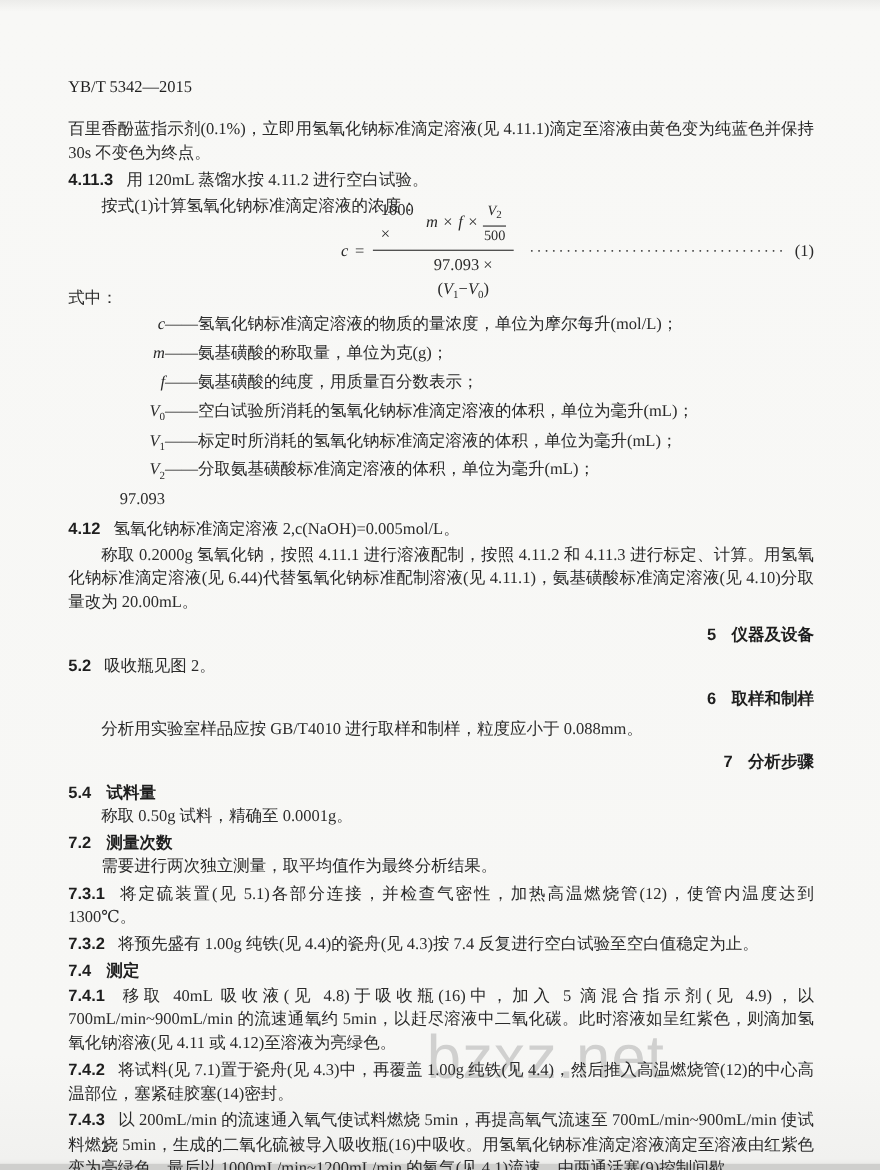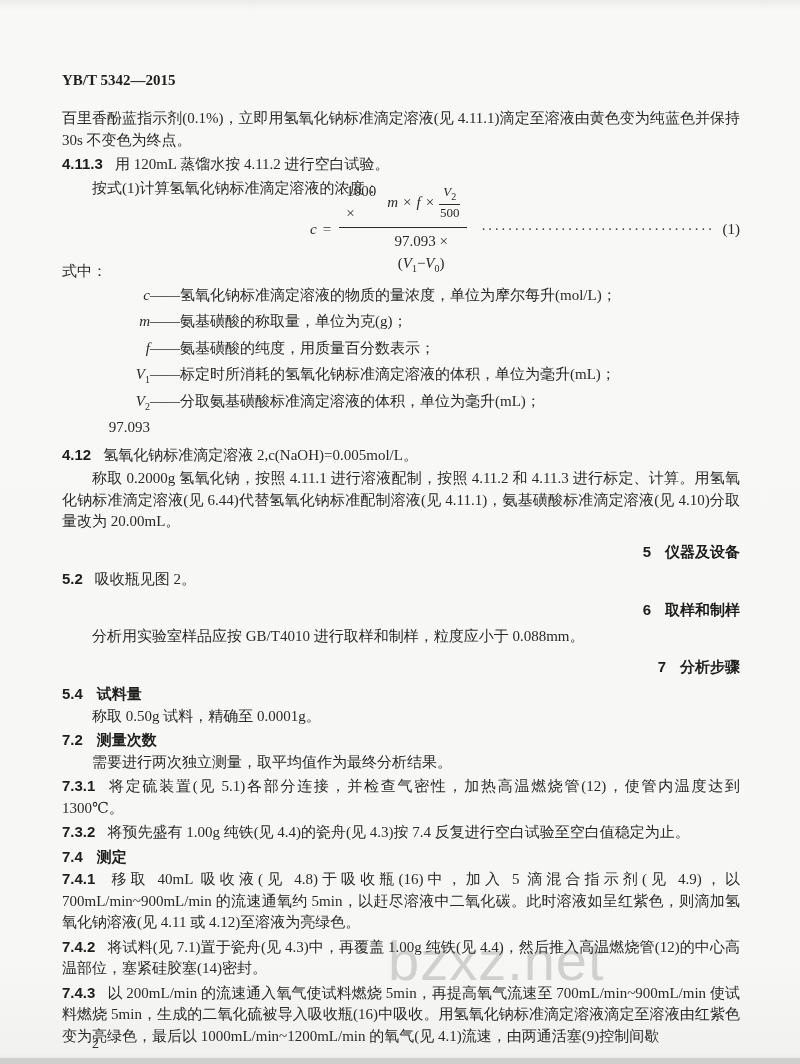--- a/index.html
+++ b/index.html
@@ -17,21 +17,21 @@
   }
   .watermark {
     position:absolute; left:388px; top:928px;
     font-family:"Liberation Sans","DejaVu Sans",sans-serif;
     font-weight:400; font-size:56px; letter-spacing:1px;
     color:#9c9c9c; opacity:0.42;
     z-index:0; white-space:nowrap;
   }
   .doc-header {
     position:absolute; left:62px; top:72px;
-    font-weight:700; font-size:15px; color:#1f1f1f;
+    font-weight:400; font-size:15px; color:#1f1f1f;
     z-index:1;
   }
   .body {
     position:absolute; left:62px; top:108px; width:678px;
     font-size:15px; line-height:21.5px;
     z-index:1;
   }
   .body p { margin:0 0 2px 0; }
   .justify { text-align:justify; }
   .indent { text-indent:2em; }
@@ -131,20 +131,24 @@
     </div>
     <div class="def-row">
       <span class="def-term"><i>m</i><sub></sub></span>
       <span class="def-desc">——氨基磺酸的称取量，单位为克(g)；</span>
     </div>
     <div class="def-row">
       <span class="def-term"><i>f</i><sub></sub></span>
       <span class="def-desc">——氨基磺酸的纯度，用质量百分数表示；</span>
     </div>
     <div class="def-row">
+      <span class="def-term"><i>V</i><sub>0</sub></span>
+      <span class="def-desc">——空白试验所消耗的氢氧化钠标准滴定溶液的体积，单位为毫升(mL)；</span>
+    </div>
+    <div class="def-row">
       <span class="def-term"><i>V</i><sub>1</sub></span>
       <span class="def-desc">——标定时所消耗的氢氧化钠标准滴定溶液的体积，单位为毫升(mL)；</span>
     </div>
     <div class="def-row">
       <span class="def-term"><i>V</i><sub>2</sub></span>
       <span class="def-desc">——分取氨基磺酸标准滴定溶液的体积，单位为毫升(mL)；</span>
     </div>
     <div class="def-row">
       <span class="def-term"><span>97.093</span><sub></sub></span>
     </div>

